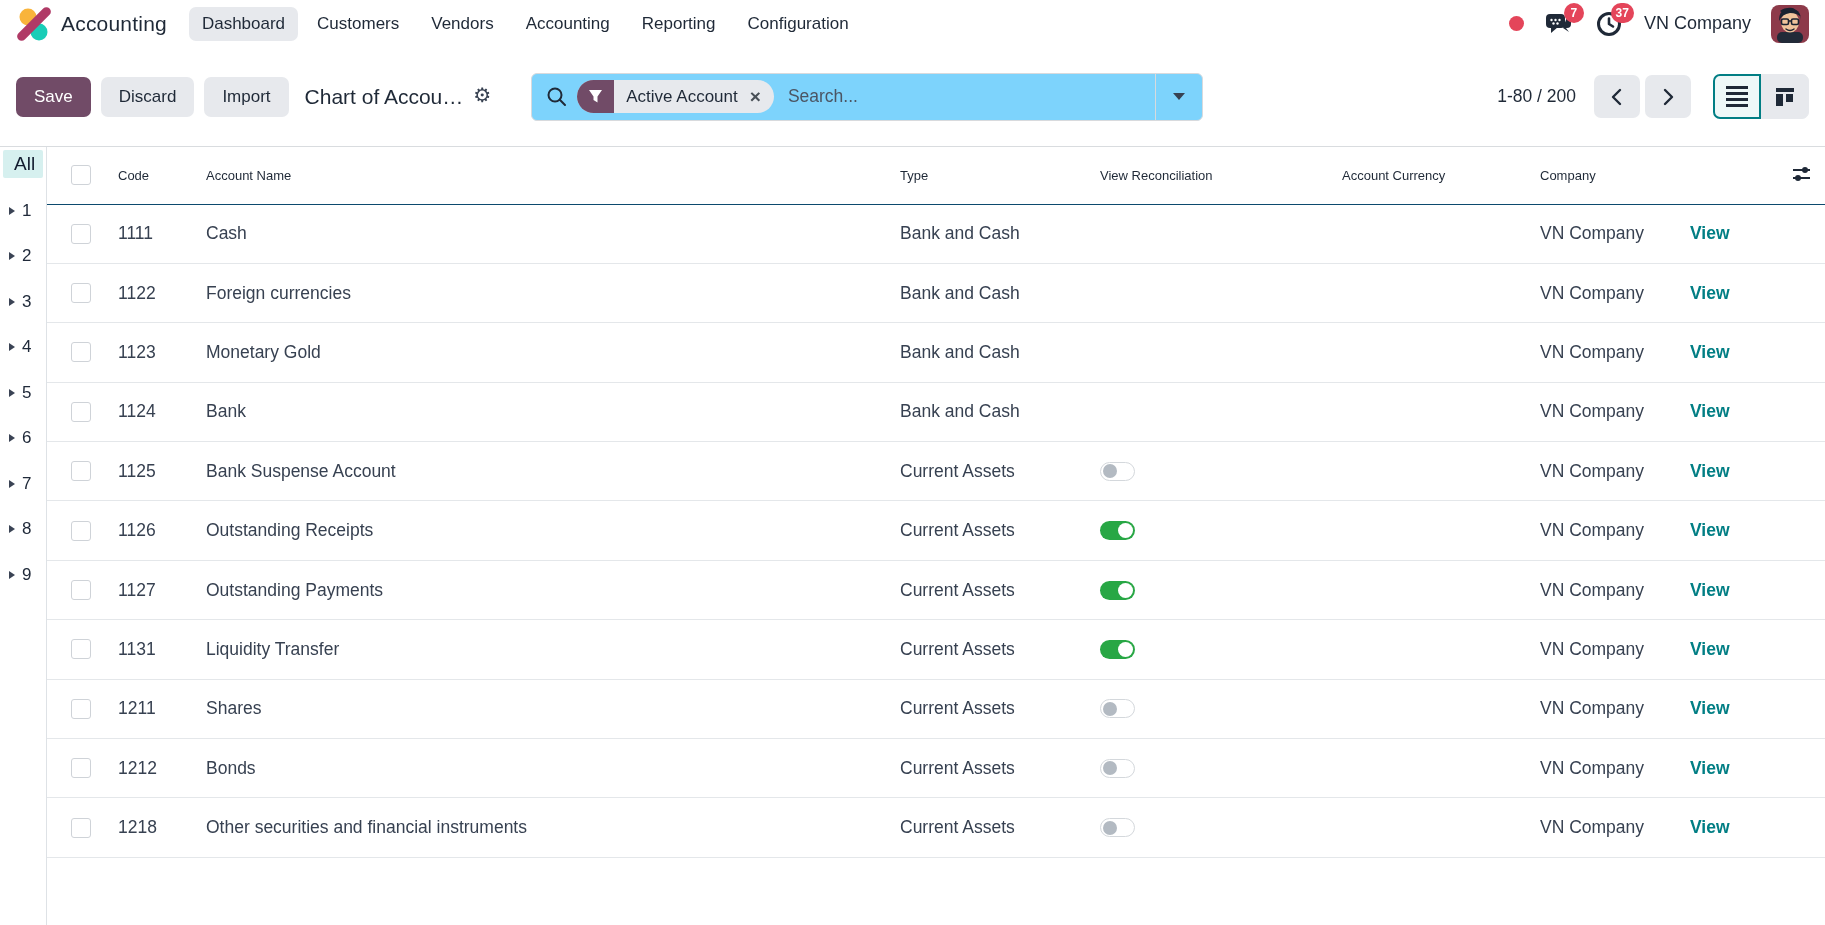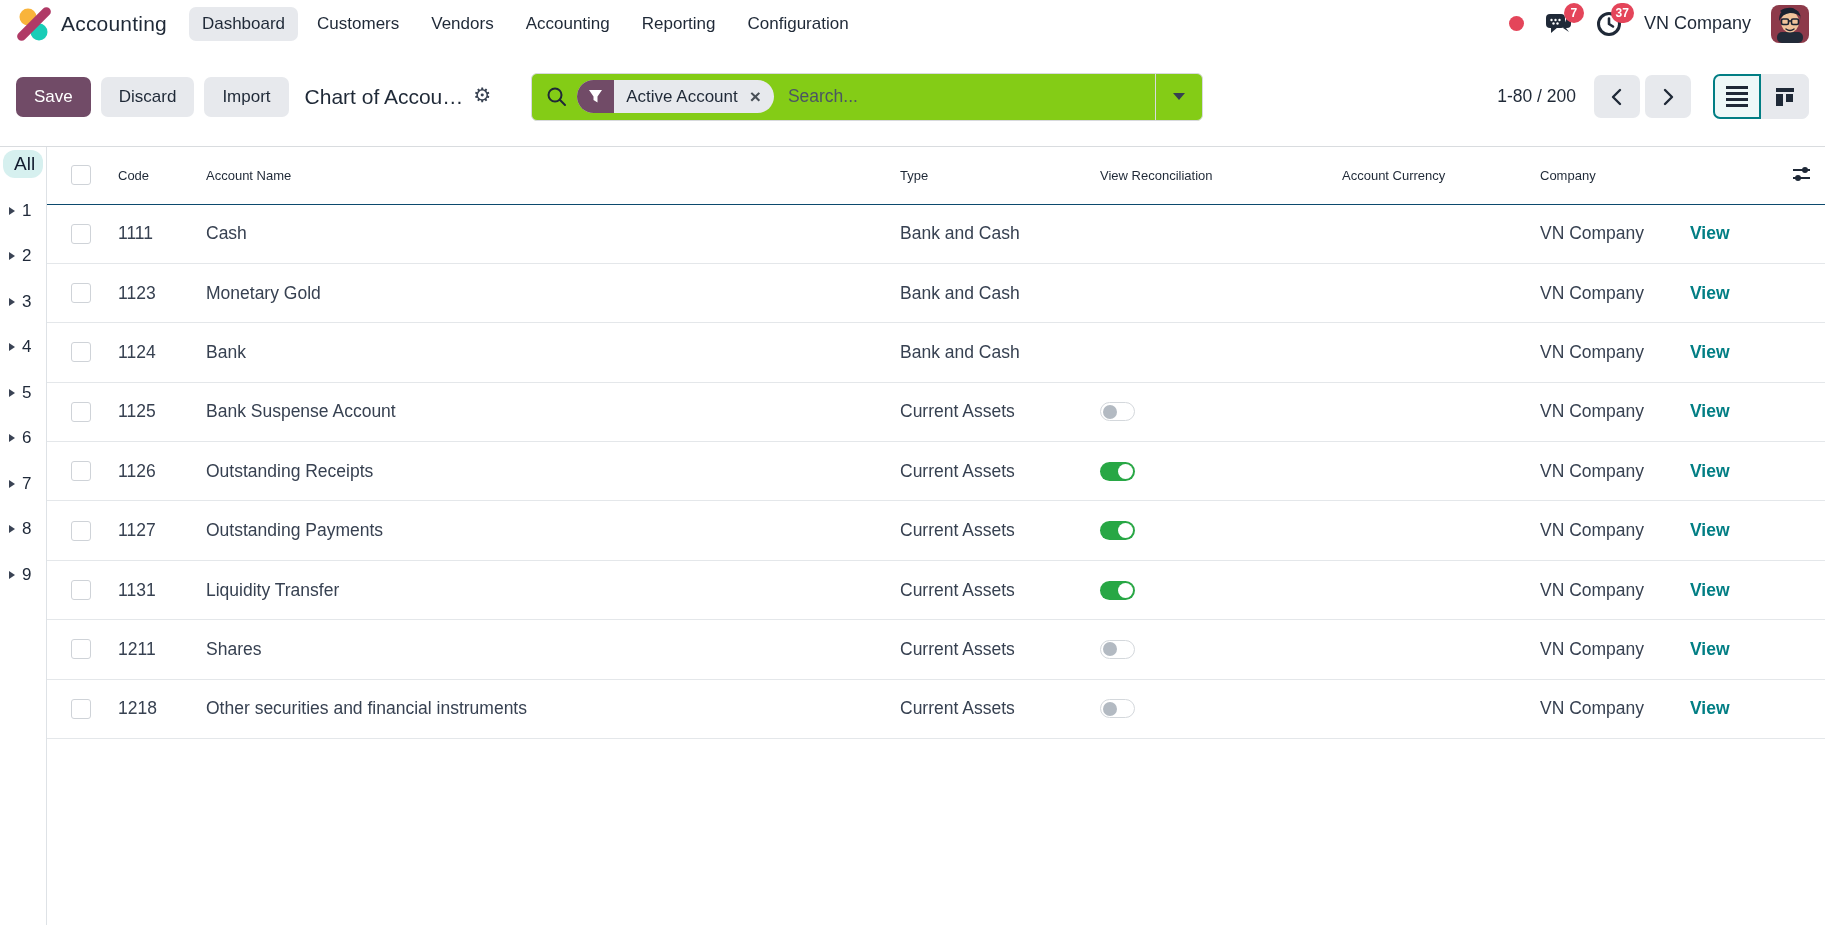--- a/index.html
+++ b/index.html
@@ -22,21 +22,21 @@
   .company-name { font-size: 18px; color: #1f2937; }
   .avatar { width: 38px; height: 38px; border-radius: 8px; overflow: hidden; cursor: pointer; }
   
   .control-panel { height: 100px; display: flex; align-items: center; padding: 0 16px; border-bottom: 1px solid #d9dcdf; background: #fff; }
   .btn { font-family: inherit; font-size: 17px; border: none; border-radius: 7px; padding: 10px 18px; cursor: pointer; }
   .btn-primary { background: #714B67; color: #fff; }
   .btn-secondary { background: #e7e9ed; color: #1f2937; margin-left: 10px; }
   .breadcrumb { display: flex; align-items: flex-start; gap: 10px; margin-left: 16px; }
   .breadcrumb-title { font-size: 21px; color: #1f2937; white-space: nowrap; }
   .gear { font-size: 20px; color: #374151; cursor: pointer; line-height: 1; }
-  .searchbar { margin-left: 40px; width: 672px; height: 48px; border: 1px solid #d8dadd; border-radius: 6px; display: flex; align-items: center; background: #84cc16; }
+  .searchbar { margin-left: 40px; width: 672px; height: 48px; border: 1px solid #d8dadd; border-radius: 6px; display: flex; align-items: center; background: #7dd3fc; }
   .search-mag { padding: 0 10px 0 14px; display: flex; align-items: center; }
   .facet { display: flex; align-items: center; background: #e7e9ed; border-radius: 17px; height: 33px; overflow: hidden; cursor: pointer; }
   .facet-icon { width: 37px; height: 33px; background: #714B67; display: flex; align-items: center; justify-content: center; }
   .facet-label { padding: 0 12px; color: #1f2937; font-size: 17px; white-space: nowrap; }
   .facet-x { padding-right: 13px; color: #495057; font-size: 19px; font-weight: 700; line-height: 1; }
   .search-placeholder { margin-left: 14px; color: #4b5563; font-size: 17.5px; }
   .search-caret { margin-left: auto; width: 47px; height: 100%; border-left: 1px solid #d8dadd; display: flex; align-items: center; justify-content: center; cursor: pointer; }
   .caret-down { width: 0; height: 0; border-left: 6px solid transparent; border-right: 6px solid transparent; border-top: 7px solid #374151; }
   .right-tools { margin-left: auto; display: flex; align-items: center; }
   .pager-text { font-size: 17.5px; color: #1f2937; margin-right: 18px; white-space: nowrap; }
@@ -45,21 +45,21 @@
   .switcher { display: flex; margin-left: 22px; }
   .switch-btn { width: 48px; height: 45px; background: #e7e9ed; border: 1px solid #e7e9ed; display: flex; align-items: center; justify-content: center; cursor: pointer; }
   .switch-btn.first { border-radius: 7px 0 0 7px; }
   .switch-btn.last { border-radius: 0 7px 7px 0; }
   .switch-btn.active { background: #eef8f8; border: 2px solid #017e84; }
   .list-glyph { display: flex; flex-direction: column; gap: 2.5px; }
   .list-glyph i { display: block; width: 22px; height: 3.5px; background: #1f2937; }
   
   .content { display: flex; height: 778px; overflow: hidden; }
   .groupby-sidebar { width: 47px; border-right: 1px solid #dee2e6; padding-top: 3px; flex: none; }
-  .side-all { margin: 0 3px 10px 3px; background: #d6f0ef; text-align: center; font-size: 19px; color: #111b2e; padding: 3px 11px; border-radius: 12px; cursor: pointer; }
+  .side-all { margin: 0 3px 10px 3px; background: #d6f0ef; text-align: center; font-size: 19px; color: #111b2e; padding: 3px 11px; border-radius: 2px; cursor: pointer; }
   .side-group { height: 45.5px; display: flex; align-items: center; padding-left: 9px; gap: 7px; font-size: 17px; color: #202a3a; cursor: pointer; }
   .tri { width: 0; height: 0; border-left: 6px solid #3a4354; border-top: 4.5px solid transparent; border-bottom: 4.5px solid transparent; }
   .table-wrap { flex: 1; overflow: hidden; }
   table { border-collapse: collapse; table-layout: fixed; width: 1778px; }
   thead th { height: 57px; text-align: left; font-size: 13px; font-weight: 400; color: #1f2937; border-bottom: 1px solid #0c4a6e; background: #fff; vertical-align: middle; }
   tbody td { height: 59.4px; border-bottom: 1px solid #e4e7ea; font-size: 17.5px; color: #374151; vertical-align: middle; background: #fff; }
   tr.partial td { border-bottom: none; }
   .cb-cell { padding-left: 24px; }
   .cb { width: 20px; height: 20px; border: 1px solid #cfd3d8; border-radius: 3px; background: #fff; cursor: pointer; }
   .code-col { padding-left: 8px; }
@@ -282,20 +282,33 @@
               <td class="rec-cell"></td>
               <td class="cur-cell"><span></span></td>
               <td class="comp-cell"><span>VN Company</span></td>
               <td class="view-cell"><span class="view-link">View</span></td>
               <td class="end-cell"></td>
             </tr>
             <tr>
               <td class="cb-cell">
                 <div class="cb"></div>
               </td>
+              <td class="code-cell code-col"><span>1122</span></td>
+              <td class="name-cell name-col"><span>Foreign currencies</span></td>
+              <td class="type-cell"><span>Bank and Cash</span></td>
+              <td class="rec-cell"></td>
+              <td class="cur-cell"><span></span></td>
+              <td class="comp-cell"><span>VN Company</span></td>
+              <td class="view-cell"><span class="view-link">View</span></td>
+              <td class="end-cell"></td>
+            </tr>
+            <tr>
+              <td class="cb-cell">
+                <div class="cb"></div>
+              </td>
               <td class="code-cell code-col"><span>1123</span></td>
               <td class="name-cell name-col"><span>Monetary Gold</span></td>
               <td class="type-cell"><span>Bank and Cash</span></td>
               <td class="rec-cell"></td>
               <td class="cur-cell"><span></span></td>
               <td class="comp-cell"><span>VN Company</span></td>
               <td class="view-cell"><span class="view-link">View</span></td>
               <td class="end-cell"></td>
             </tr>
             <tr>
@@ -393,20 +406,37 @@
               </td>
               <td class="cur-cell"><span></span></td>
               <td class="comp-cell"><span>VN Company</span></td>
               <td class="view-cell"><span class="view-link">View</span></td>
               <td class="end-cell"></td>
             </tr>
             <tr>
               <td class="cb-cell">
                 <div class="cb"></div>
               </td>
+              <td class="code-cell code-col"><span>1212</span></td>
+              <td class="name-cell name-col"><span>Bonds</span></td>
+              <td class="type-cell"><span>Current Assets</span></td>
+              <td class="rec-cell">
+                <div class="toggle off">
+                  <div class="knob"></div>
+                </div>
+              </td>
+              <td class="cur-cell"><span></span></td>
+              <td class="comp-cell"><span>VN Company</span></td>
+              <td class="view-cell"><span class="view-link">View</span></td>
+              <td class="end-cell"></td>
+            </tr>
+            <tr>
+              <td class="cb-cell">
+                <div class="cb"></div>
+              </td>
               <td class="code-cell code-col"><span>1218</span></td>
               <td class="name-cell name-col"><span>Other securities and financial instruments</span></td>
               <td class="type-cell"><span>Current Assets</span></td>
               <td class="rec-cell">
                 <div class="toggle off">
                   <div class="knob"></div>
                 </div>
               </td>
               <td class="cur-cell"><span></span></td>
               <td class="comp-cell"><span>VN Company</span></td>

